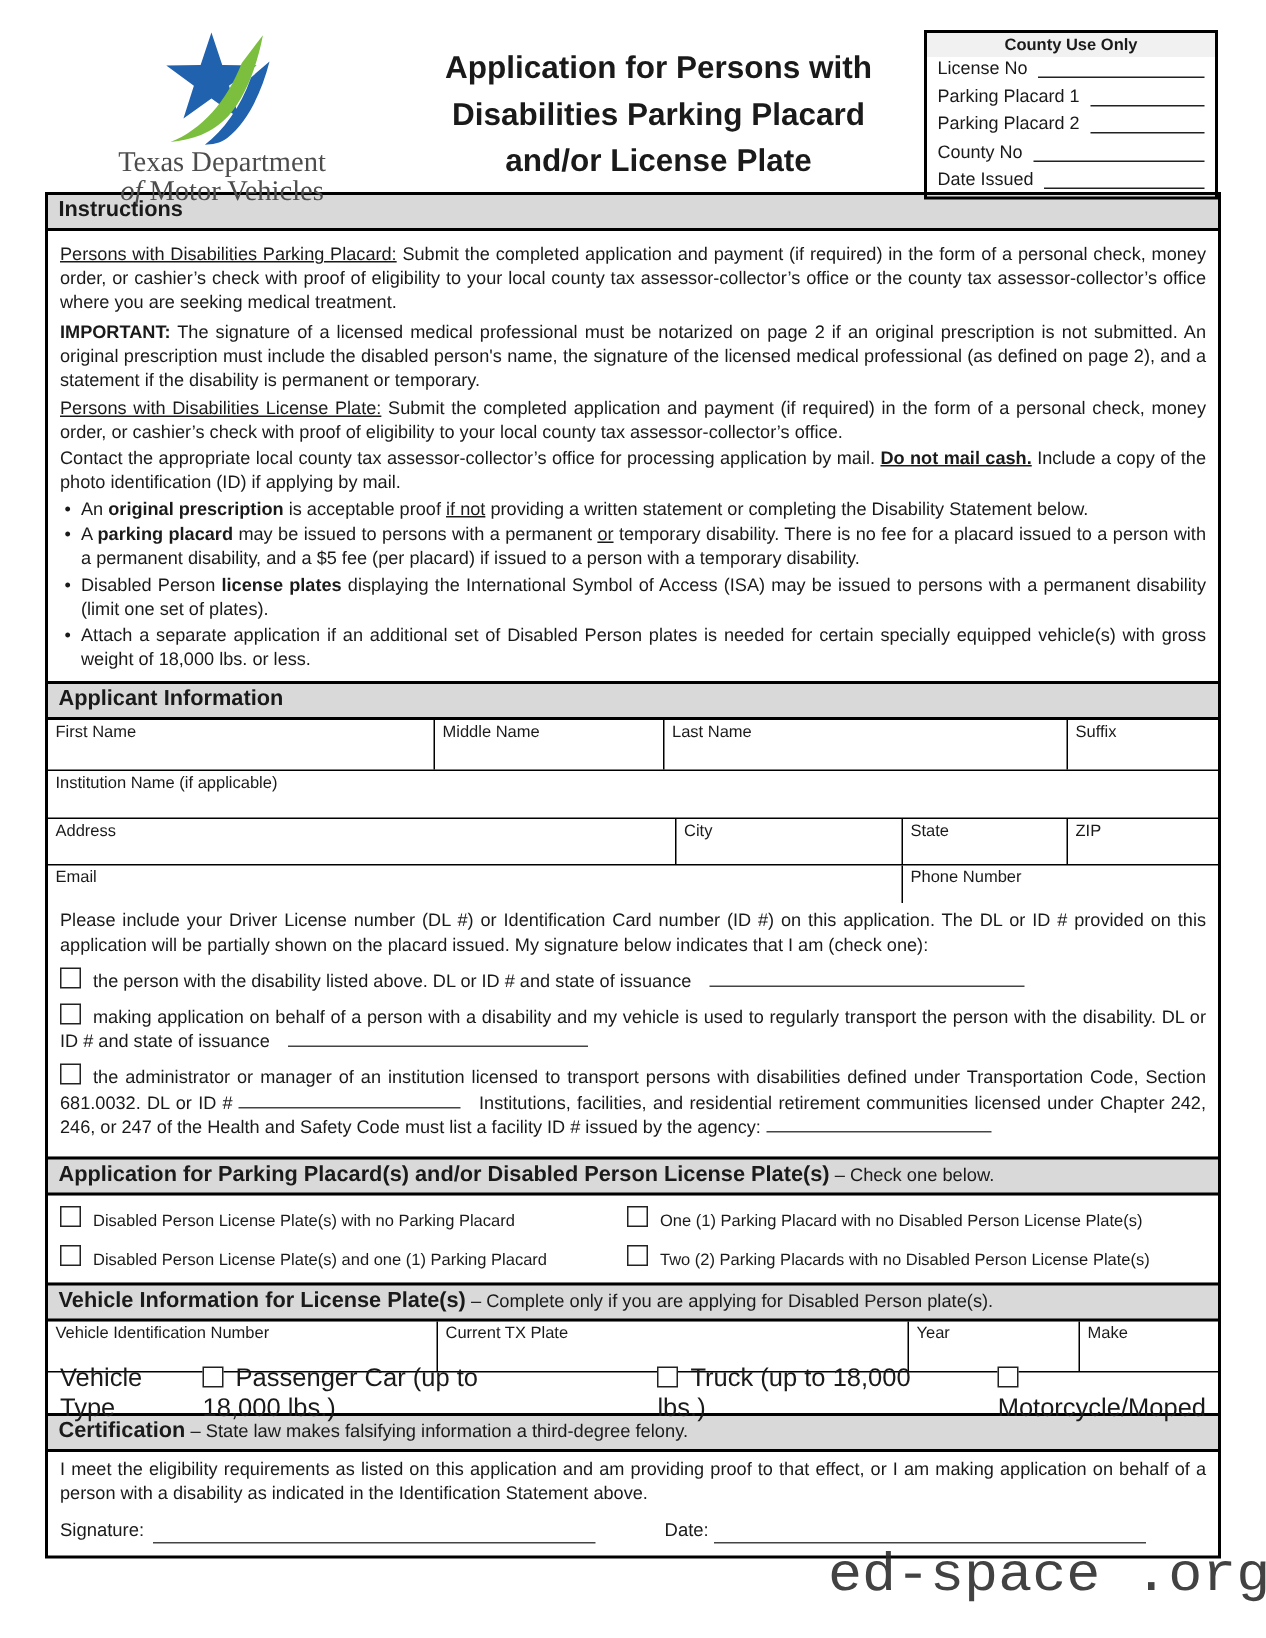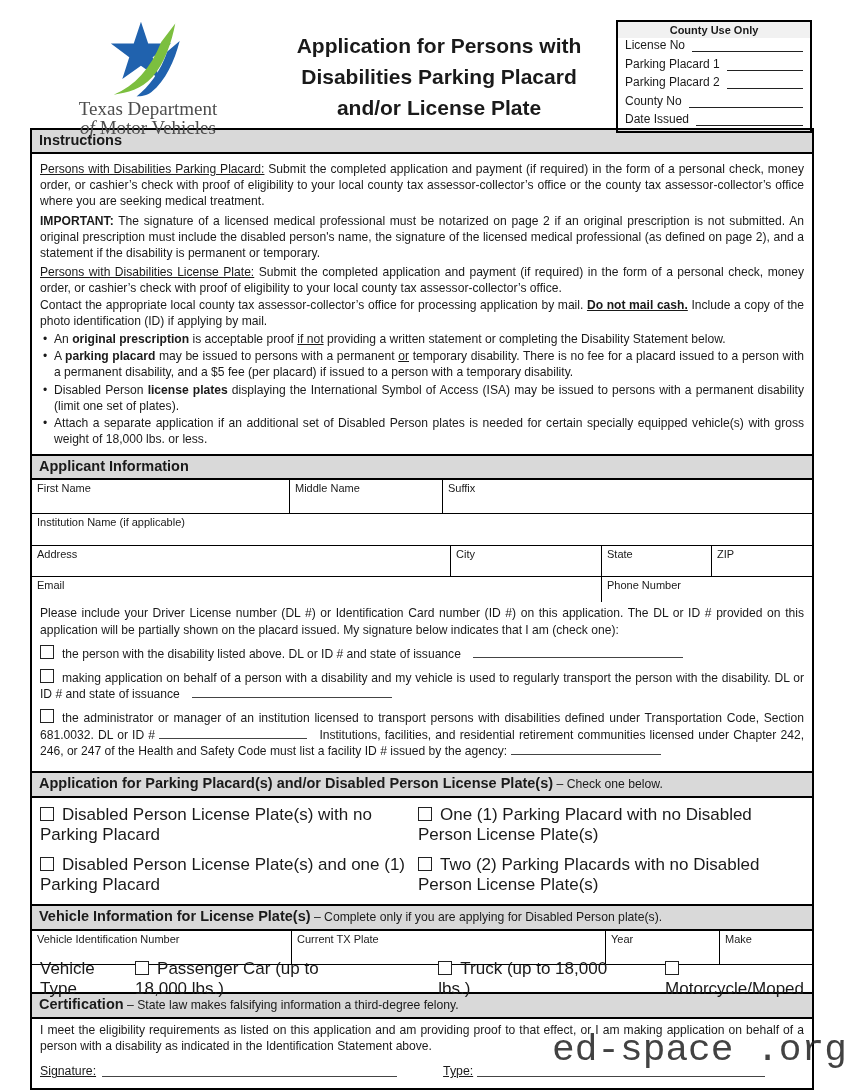--- a/index.html
+++ b/index.html
@@ -40,30 +40,30 @@
   .cellrow{display:flex;box-sizing:border-box;}
   .cellrow + .cellrow{border-top:1.3px solid #000;}
   .cell{border-right:1.3px solid #000;padding:2px 5px;font-size:11px;box-sizing:border-box;overflow:hidden;}
   .cell:last-child{border-right:none;}
 
   .idbody{padding:3px 8px 6px;}
   .cb{display:inline-block;width:12px;height:12px;border:1.4px solid #222;margin-right:8px;
       vertical-align:-1px;background:#fff;}
   .opt{margin:7px 0 6px;}
 
-  .apptype{display:grid;grid-template-columns:378px 1fr;row-gap:10px;padding:7px 8px 9px;font-size:17px;}
+  .apptype{display:grid;grid-template-columns:378px 1fr;row-gap:10px;padding:7px 8px 9px;font-size:11px;}
 
   .vtype{display:flex;align-items:center;height:27px;font-size:17px;padding:0 8px;border-top:1.3px solid #000;}
   .vtype .vlabel{width:100px;}
   .vt-gap1{margin-left:12px;}
   .vt-gap2{margin-left:58px;padding-left:15px;}
   .vt-gap3{margin-left:56px;}
 
   .cert{padding:3px 8px 8px;}
-  .sigrow{display:flex;align-items:flex-start;margin-top:9px;font-size:12.3px;text-decoration:underline;}
+  .sigrow{display:flex;align-items:flex-end;margin-top:9px;font-size:12.3px;}
   .sigline{border-bottom:1.2px solid #444;height:13px;}
 
   .watermark{position:absolute;left:552px;top:1030px;font-family:"Liberation Mono",monospace;
              font-size:36px;color:rgba(40,40,40,0.88);white-space:nowrap;z-index:5;
              transform:scaleX(1.05);transform-origin:left;pointer-events:none;}
 </style>
 </head>
 <body>
 
 <div class="header">
@@ -125,20 +125,21 @@
       <li class="just"><span>Attach a separate application if an additional set of Disabled Person plates is needed for certain specially equipped vehicle(s) with gross weight of 18,000 lbs. or less.</span></li>
     </ul>
   </div>
 
   <div class="secbar">
     <span>Applicant Information</span>
   </div>
   <div class="cellrow" style="height:33px;">
     <div class="cell" style="width:258px;"><span>First Name</span></div>
     <div class="cell" style="width:153px;"><span>Middle Name</span></div>
+    <div class="cell" style="width:269px;"><span>Last Name</span></div>
     <div class="cell" style="flex:1;"><span>Suffix</span></div>
   </div>
   <div class="cellrow" style="height:32px;">
     <div class="cell" style="flex:1;"><span>Institution Name (if applicable)</span></div>
   </div>
   <div class="cellrow" style="height:31px;">
     <div class="cell" style="width:419px;"><span>Address</span></div>
     <div class="cell" style="width:151px;"><span>City</span></div>
     <div class="cell" style="width:110px;"><span>State</span></div>
     <div class="cell" style="flex:1;"><span>ZIP</span></div>
@@ -188,19 +189,19 @@
   </div>
 
   <div class="secbar">
     <span>Certification</span><span class="sub"> – State law makes falsifying information a third-degree felony.</span>
   </div>
   <div class="cert bodytext">
     <div class="just">I meet the eligibility requirements as listed on this application and am providing proof to that effect, or I am making application on behalf of a person with a disability as indicated in the Identification Statement above.</div>
     <div class="sigrow">
       <span>Signature:</span>
       <span class="sigline" style="width:295px;margin-left:6px;"></span>
-      <span style="margin-left:46px;">Type:</span>
+      <span style="margin-left:46px;">Date:</span>
       <span class="sigline" style="width:288px;margin-left:4px;"></span>
     </div>
   </div>
 </div>
 
 <div class="watermark">ed-space .org</div>
 
 </body></html>

